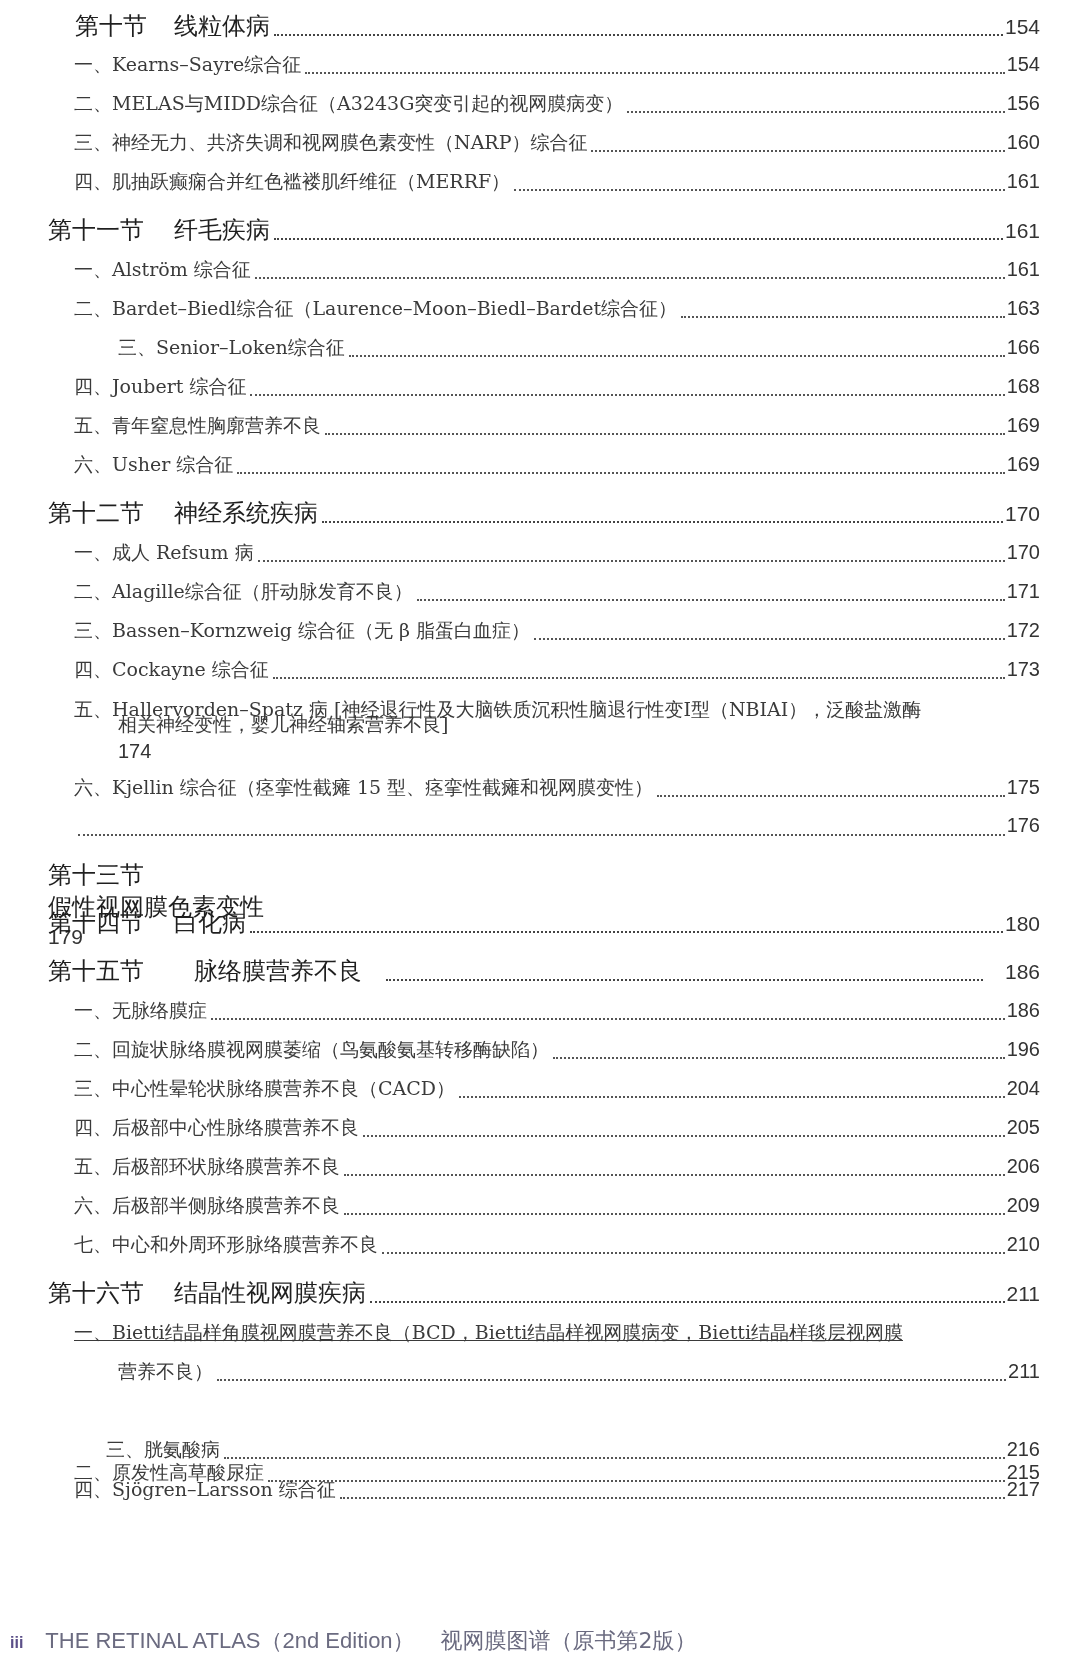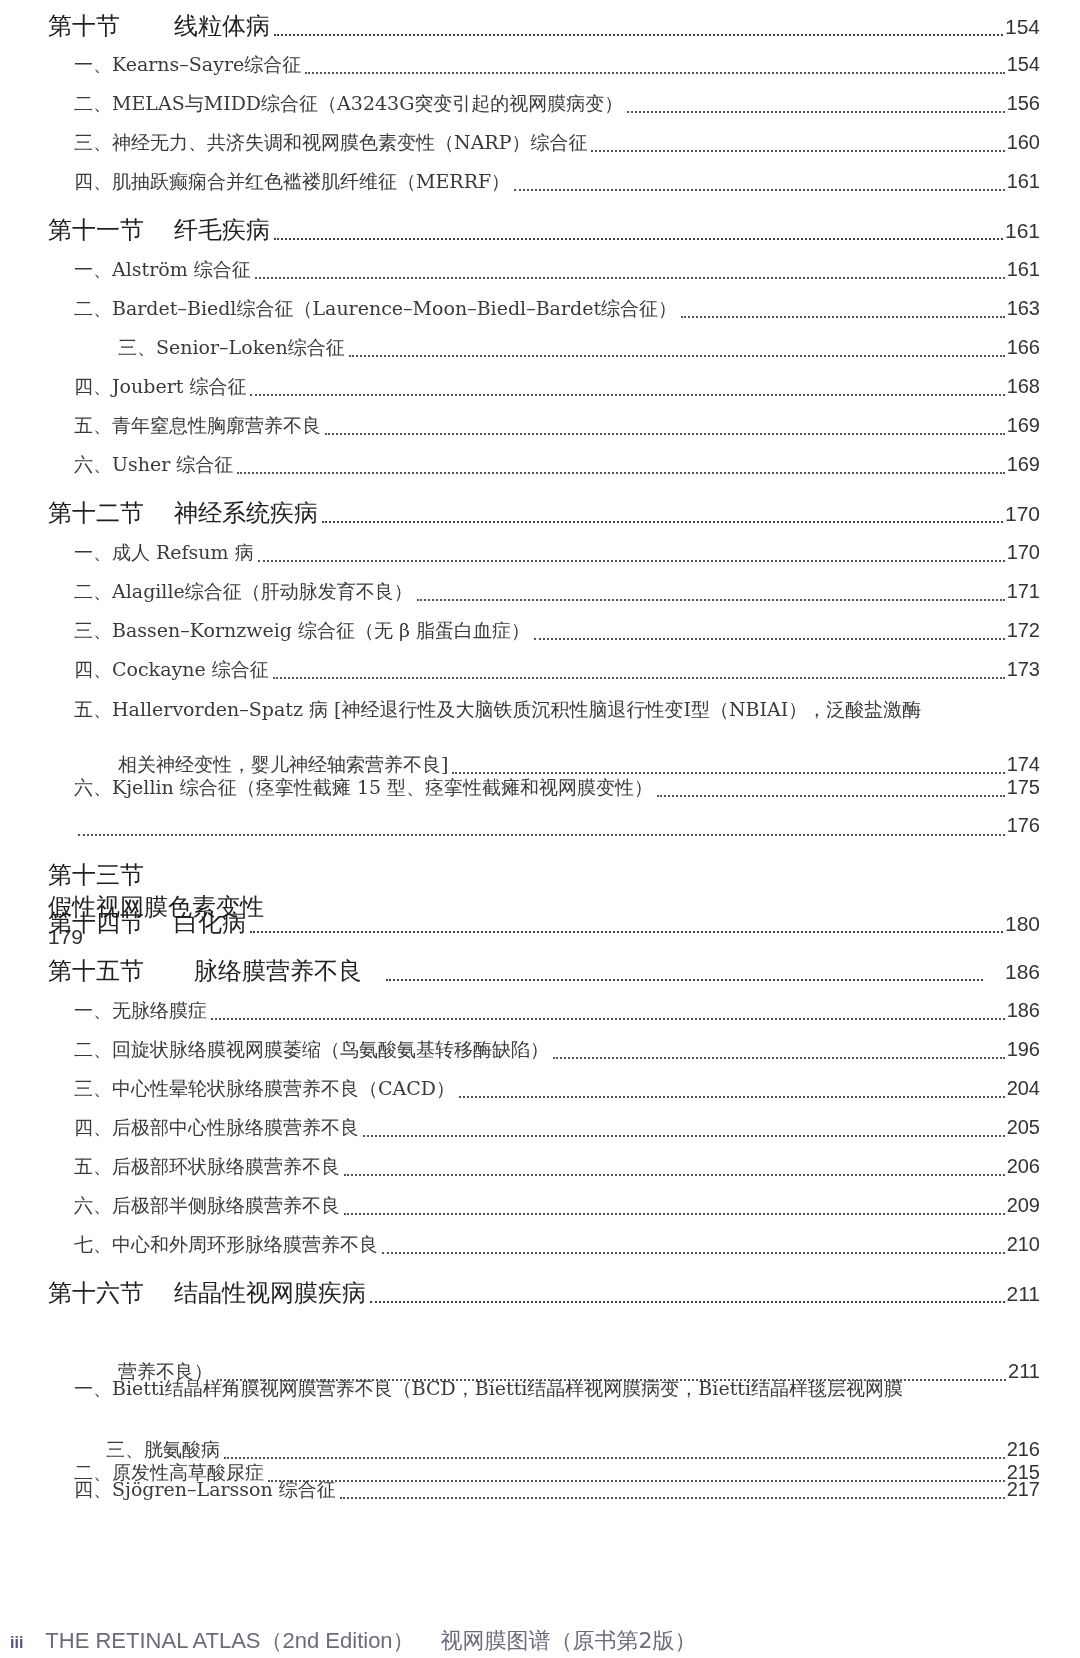--- a/index.html
+++ b/index.html
@@ -104,21 +104,21 @@
     #footer .book-zh {
       font-family: "DejaVu Sans", sans-serif;
       font-size: 22px;
       color: #6b6b80;
     }
   </style>
 </head>
 <body>
 
 <div id="toc">
-    <div class="row section" style="top: 10px;">
+    <div class="row section" style="top: 10px; text-align: center;">
       <span class="sec-num">第十节</span>
       <span class="title">线粒体病</span>
       <span class="leader"></span>
       <span class="page">154</span>
     </div>
     <div class="row item" style="top: 52px;">
       <span class="title">一、Kearns–Sayre综合征</span>
       <span class="leader"></span>
       <span class="page">154</span>
     </div>
@@ -195,21 +195,21 @@
       <span class="page">172</span>
     </div>
     <div class="row item" style="top: 657px;">
       <span class="title">四、Cockayne 综合征</span>
       <span class="leader"></span>
       <span class="page">173</span>
     </div>
     <div class="row item nodots" style="top: 697px;">
       <span class="title">五、Hallervorden–Spatz 病 [神经退行性及大脑铁质沉积性脑退行性变Ⅰ型（NBIAⅠ），泛酸盐激酶</span>
     </div>
-    <div class="row cont" style="top: 752px;">
+    <div class="row cont" style="top: 712px; flex-direction: column;">
       <span class="title">相关神经变性，婴儿神经轴索营养不良]</span>
       <span class="leader"></span>
       <span class="page">174</span>
     </div>
     <div class="row item" style="top: 775px;">
       <span class="title">六、Kjellin 综合征（痉挛性截瘫 15 型、痉挛性截瘫和视网膜变性）</span>
       <span class="leader"></span>
       <span class="page">175</span>
     </div>
     <div class="row item" style="top: 814px;">
@@ -268,21 +268,21 @@
       <span class="title">七、中心和外周环形脉络膜营养不良</span>
       <span class="leader"></span>
       <span class="page">210</span>
     </div>
     <div class="row section" style="top: 1277px;">
       <span class="sec-num">第十六节</span>
       <span class="title">结晶性视网膜疾病</span>
       <span class="leader"></span>
       <span class="page">211</span>
     </div>
-    <div class="row item nodots" style="top: 1376px;">
+    <div class="row item nodots" style="top: 1320px; text-decoration: underline;">
       <span class="title">一、Bietti结晶样角膜视网膜营养不良（BCD，Bietti结晶样视网膜病变，Bietti结晶样毯层视网膜</span>
     </div>
     <div class="row cont" style="top: 1359px;">
       <span class="title">营养不良）</span>
       <span class="leader"></span>
       <span class="page">211</span>
     </div>
     <div class="row item" style="top: 1460px; text-align: center;">
       <span class="title">二、原发性高草酸尿症</span>
       <span class="leader"></span>

